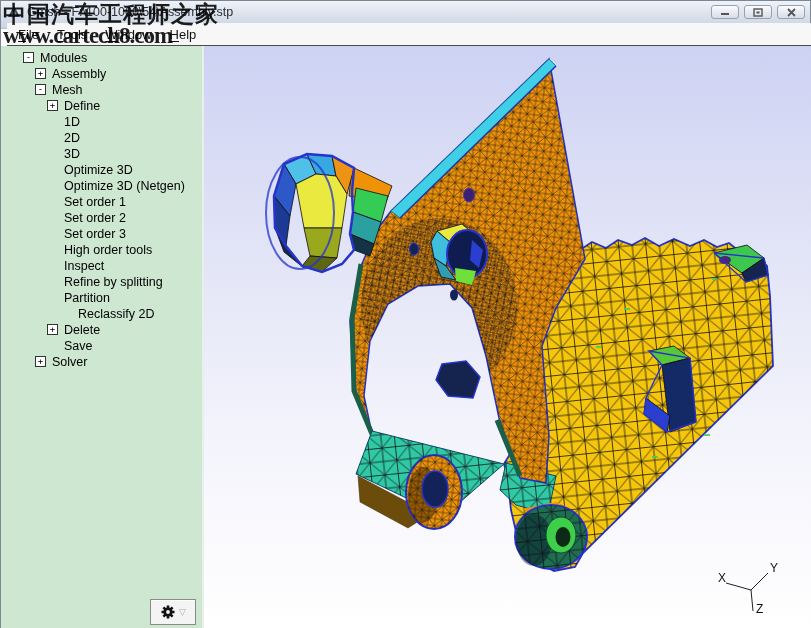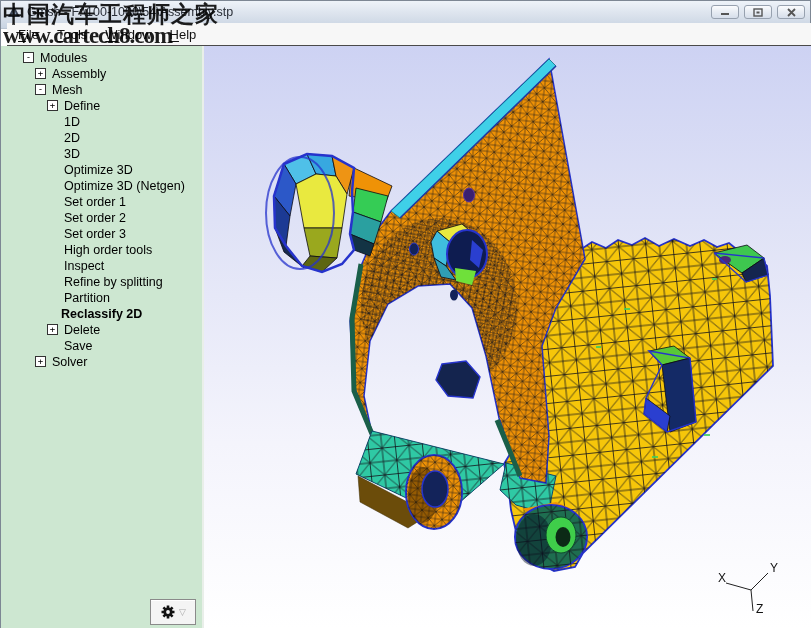--- a/index.html
+++ b/index.html
@@ -144,21 +144,21 @@
         <div class="tree-row">
           <span class="tlbl" style="left: 63px;">Inspect</span>
         </div>
         <div class="tree-row">
           <span class="tlbl" style="left: 63px;">Refine by splitting</span>
         </div>
         <div class="tree-row">
           <span class="tlbl" style="left: 63px;">Partition</span>
         </div>
         <div class="tree-row">
-          <span class="tlbl" style="left: 60px; font-weight: bold;">Reclassify 2D</span>
+          <span class="tlbl" style="left: 77px;">Reclassify 2D</span>
         </div>
         <div class="tree-row">
           <span class="tbox" style="left: 46px;">+</span>
           <span class="tlbl" style="left: 63px;">Delete</span>
         </div>
         <div class="tree-row">
           <span class="tlbl" style="left: 63px;">Save</span>
         </div>
         <div class="tree-row">
           <span class="tbox" style="left: 34px;">+</span>

